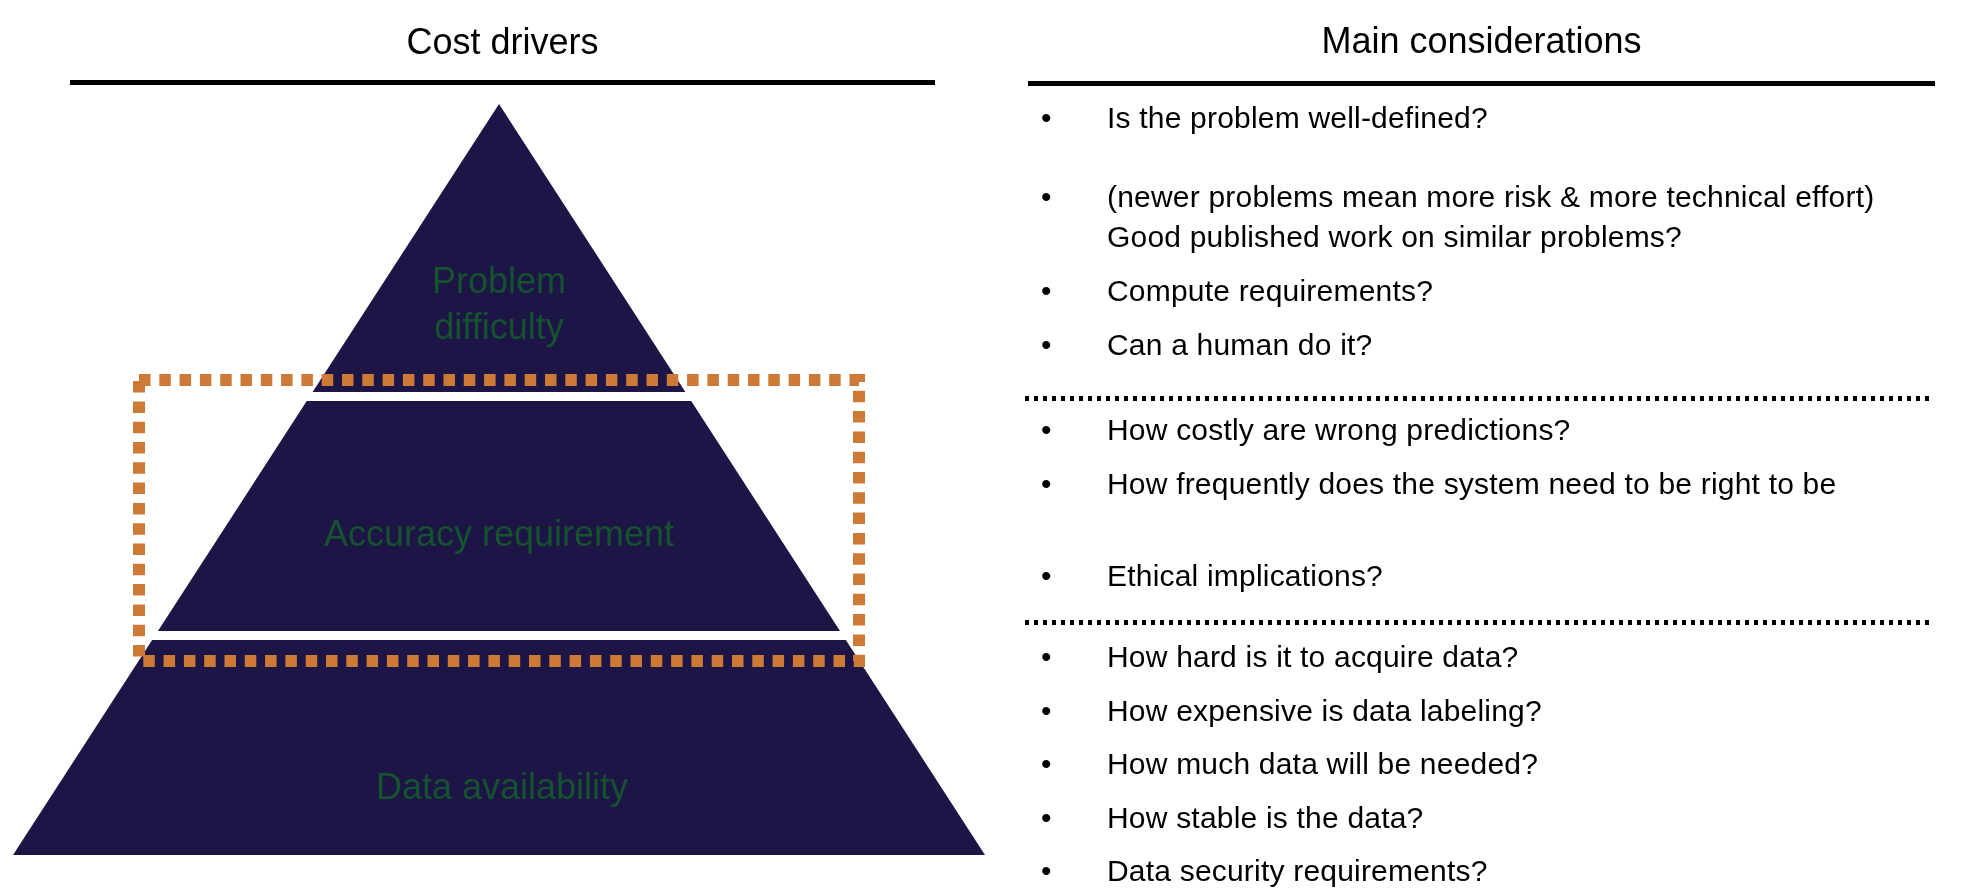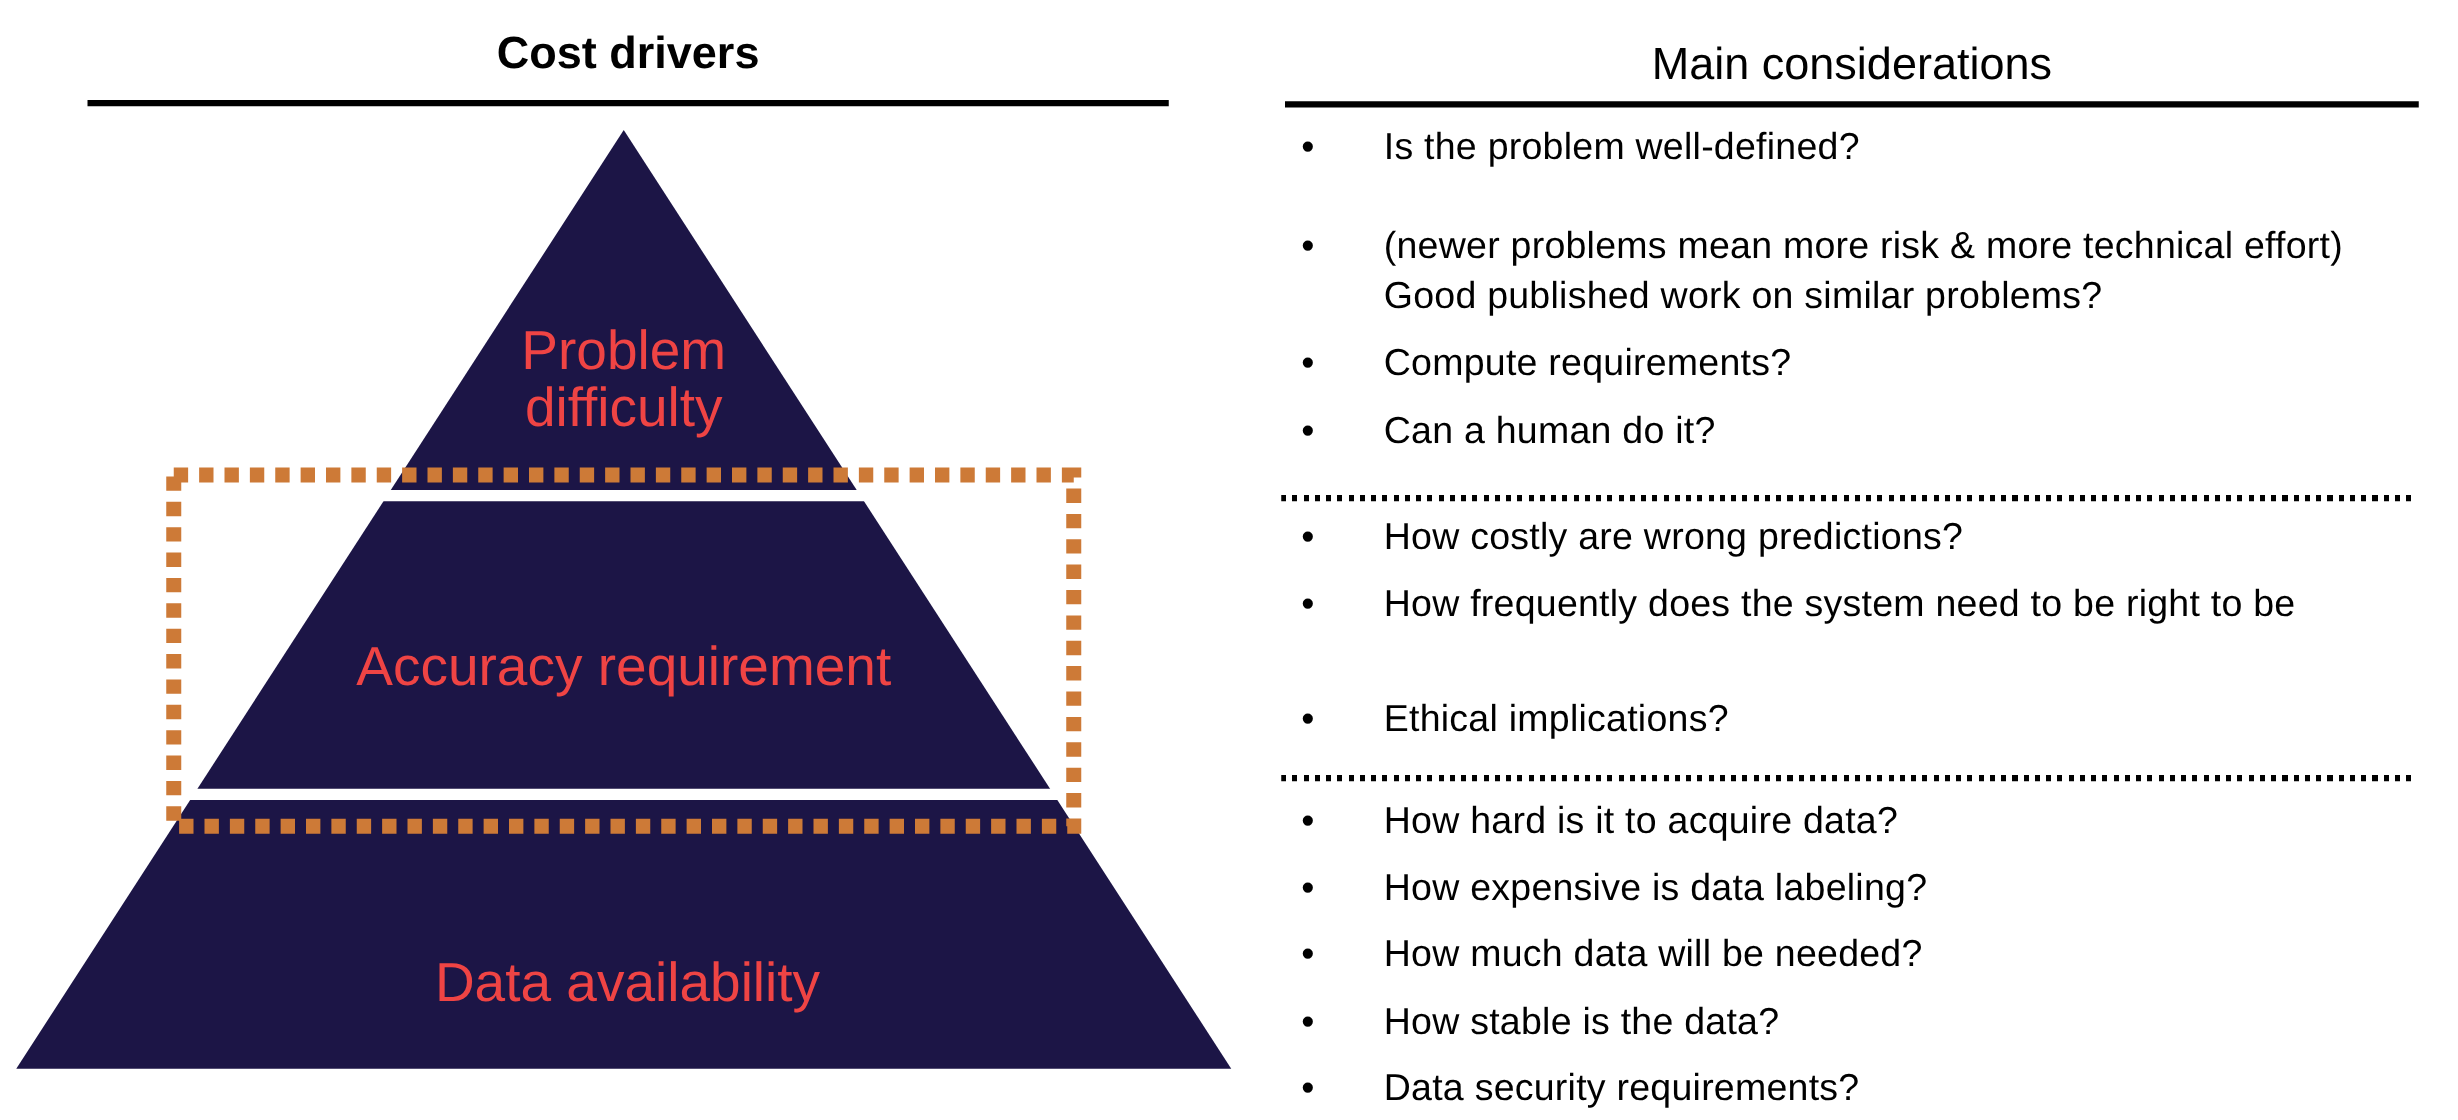--- a/index.html
+++ b/index.html
@@ -8,33 +8,33 @@
     font-family: "Liberation Sans", "DejaVu Sans", sans-serif;
     color: #000;
   }
   .canvas { position: absolute; inset: 0; }
 
   
   .panel-title {
     position: absolute; text-align: center;
     font-size: 36px; line-height: 42px; color: #000; white-space: nowrap;
   }
-  .title-left  { left: 70px;   width: 865px; top: 21px; font-weight: bold; }
-  .title-right { left: 1028px; width: 907px; top: 30px; }
+  .title-left  { left: 70px;   width: 865px; top: 21px; }
+  .title-right { left: 1028px; width: 907px; top: 20px; }
   .rule {
     position: absolute; height: 5px; background: #000;
   }
   .rule-left  { left: 70px;   width: 865px; top: 80px; }
   .rule-right { left: 1028px; width: 907px; top: 81px; }
 
   
   .pyramid-svg { position: absolute; left: 0; top: 0; width: 1000px; height: 896px; }
   .pyr-label {
-    position: absolute; text-align: center; color: #ef4444;
-    font-size: 44px; line-height: 46px; white-space: nowrap;
+    position: absolute; text-align: center; color: #14532d;
+    font-size: 36px; line-height: 46px; white-space: nowrap;
   }
   .label-top    { left: 299px; width: 400px; top: 258px; }
   .label-mid    { left: 249px; width: 500px; top: 511px; }
   .label-bottom { left: 252px; width: 500px; top: 728px; margin-top: 36px; }
   .pyr-label span { display: block; }
 
   
   .right-panel { position: absolute; left: 1020px; top: 0; width: 946px; height: 896px; }
   .bullet-row { position: absolute; left: 0; width: 915px; }
   .bullet-glyph {

